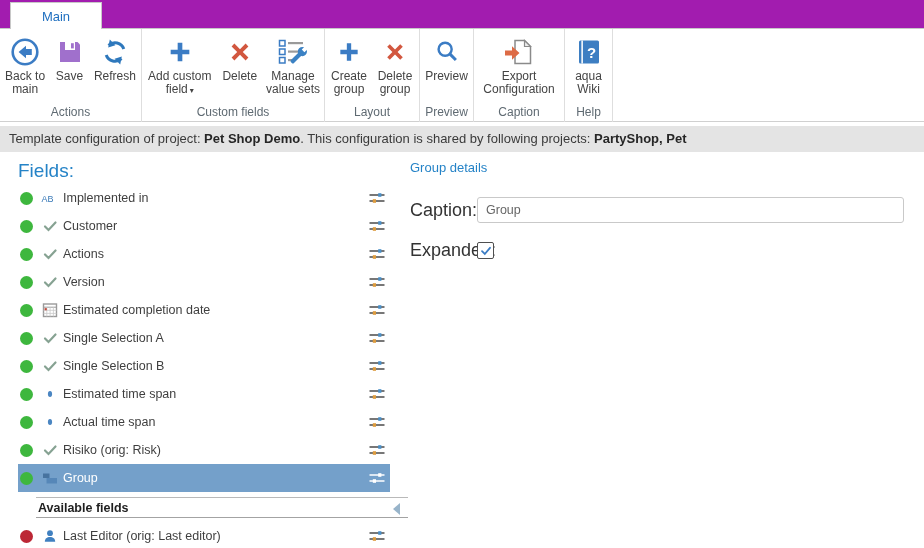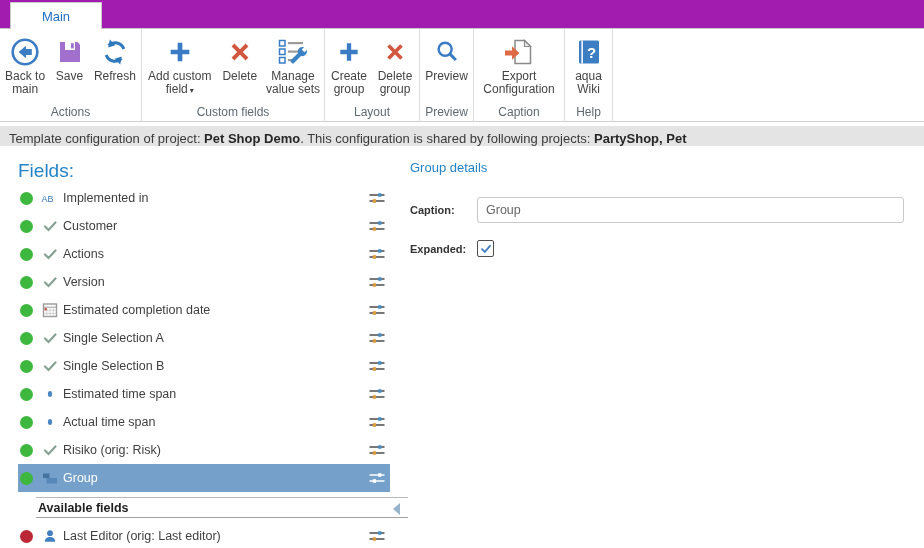--- a/index.html
+++ b/index.html
@@ -13,21 +13,21 @@
        color:#2170c0;font-size:13px;cursor:default;z-index:3;}
   .rgroups{display:flex;height:93px;}
   .rgroup{position:relative;border-right:1px solid #dedede;box-sizing:border-box;padding-top:3px;flex:0 0 auto;}
   .rgroup-label{position:absolute;bottom:3px;left:0;width:100%;text-align:center;font-size:12px;color:#5f6a72;}
   .rbuttons{display:flex;justify-content:center;gap:2px;padding:0 2px;}
   .rbtn{display:flex;flex-direction:column;align-items:center;cursor:pointer;}
   .rbtn .ric{height:36px;display:flex;align-items:center;justify-content:center;margin-top:2px;}
   .rlabel{font-size:12px;line-height:13px;text-align:center;color:#444;}
   .caret{font-size:8px;color:#444;margin-left:2px;}
   
-  .infobar{position:absolute;top:126px;left:0;right:0;height:20px;background:#e4e4e4;
+  .infobar{position:absolute;top:126px;left:0;right:0;height:26px;background:#e4e4e4;
            line-height:26px;padding-left:9px;font-size:13px;color:#3a3a3a;box-sizing:border-box;white-space:nowrap;overflow:hidden;}
   .infobar .b{font-weight:bold;color:#262626;}
   
   .fields-panel{position:absolute;top:152px;left:0;width:402px;bottom:0;}
   .fp-title{margin:8px 0 0 18px;font-size:19px;color:#2583c7;height:24px;}
   .flist{margin-left:18px;width:372px;}
   .frow{height:28px;display:flex;align-items:center;padding:0 4px 0 2px;box-sizing:border-box;
         font-size:12.5px;color:#3f3f3f;cursor:pointer;}
   .frow.selected{background:#74a0ca;color:#fff;--h1:#fff;--h2:#fff;}
   .dot{width:13px;height:13px;border-radius:50%;flex:0 0 13px;}
@@ -38,21 +38,21 @@
   .reorder{width:18px;height:16px;color:#4a4a4a;cursor:grab;}
   .frow.selected .reorder{color:#fff;}
   .avail-header{margin:5px 0 4px 18px;width:372px;border-top:1px solid #b9b9b9;border-bottom:1px solid #a3a3a3;
         height:21px;line-height:21px;font-weight:bold;font-size:12.5px;color:#1f1f1f;padding-left:2px;box-sizing:border-box;}
   .splitter-arrow{position:absolute;left:393px;top:503px;width:0;height:0;cursor:pointer;
         border-top:6px solid transparent;border-bottom:6px solid transparent;border-right:7px solid #98b4ca;}
   
   .details-panel{position:absolute;top:152px;left:410px;right:16px;bottom:0;}
   .dp-title{margin:8px 0 14px 0;font-size:13px;color:#2583c7;height:23px;}
   .dp-row{display:flex;align-items:center;margin-bottom:17px;}
-  .dp-label{width:67px;font-weight:bold;font-size:11px;color:#333;flex:0 0 67px;}
+  .dp-label{width:67px;font-weight:normal;font-size:18px;color:#333;flex:0 0 67px;}
   .caption-input{width:427px;height:26px;border:1px solid #c9c9c9;border-radius:3px;font-size:12.5px;color:#666;
         padding:0 8px;box-sizing:border-box;outline:none;font-family:"Liberation Sans",sans-serif;}
   .checkbox{width:15px;height:15px;border:1px solid #4f4f4f;border-radius:2px;background:#fff;
         display:flex;align-items:center;justify-content:center;cursor:pointer;}
   .hidden-defs{position:absolute;width:0;height:0;overflow:hidden;}
 </style>
 </head>
 <body>
 
 <svg class="hidden-defs" aria-hidden="true">

